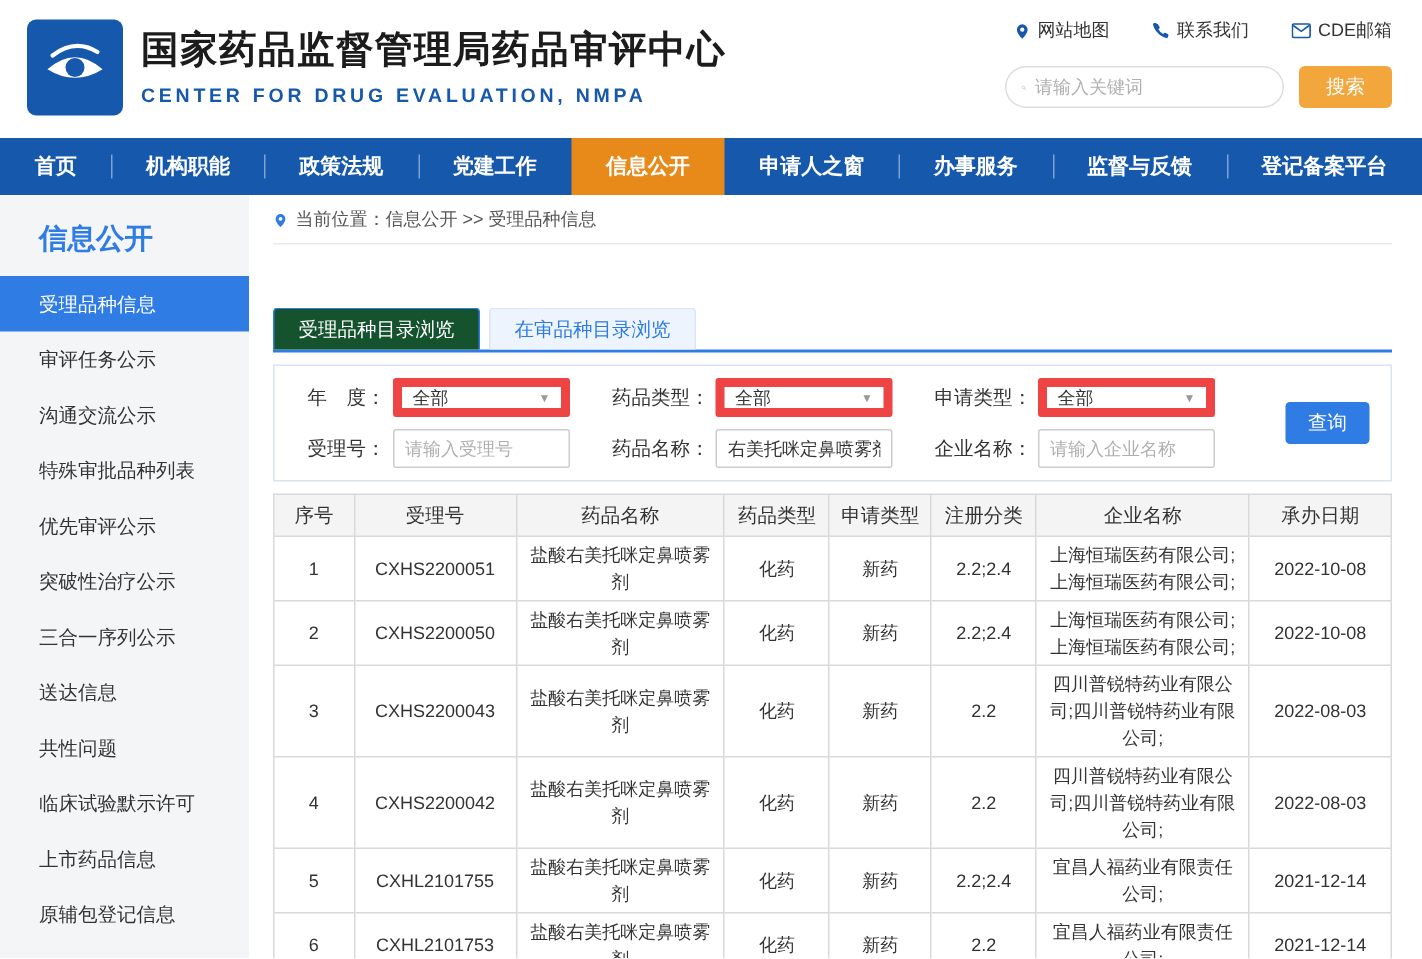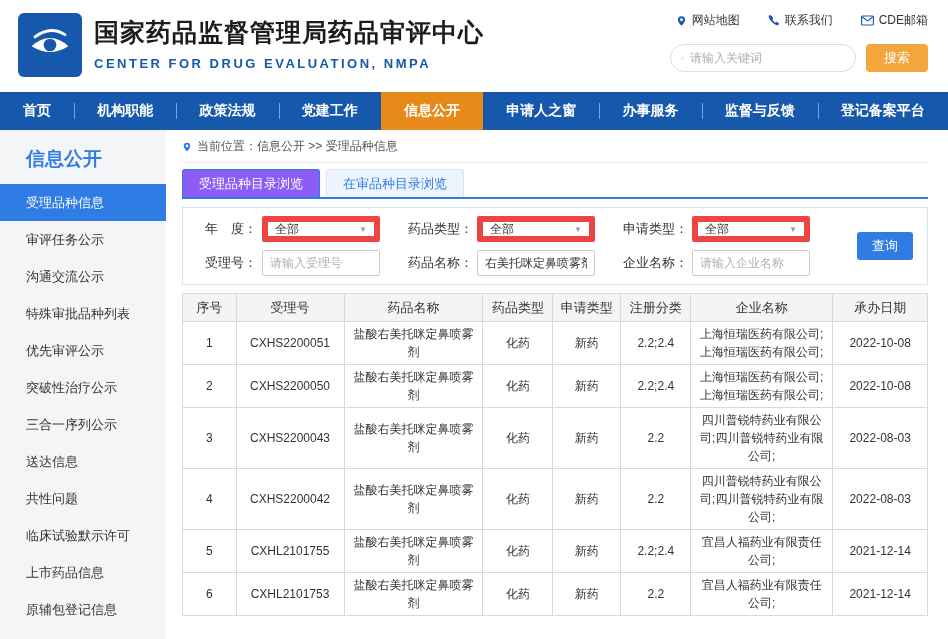--- a/index.html
+++ b/index.html
@@ -32,21 +32,21 @@
   .sidebar { width:166px; background:#f4f5f7; flex:0 0 auto; }
   .sidebar-title { font-size:19px; font-weight:bold; color:#2e7ce4; padding:16px 0 12px 26px; }
   .side-item { height:37px; line-height:37px; padding-left:26px; font-size:13px; color:#333; cursor:pointer; white-space:nowrap; }
   .side-item.active { background:#2e7ce4; color:#fff; }
 
   .main { flex:1; background:#fff; padding:0 20px 0 16px; overflow:hidden; }
   .breadcrumb { display:flex; align-items:center; gap:5px; font-size:12px; color:#555; padding:8px 0 7px; border-bottom:1px solid #e9e9e9; }
 
   .tabs { margin-top:6px; display:flex; border-bottom:2px solid #2e7ce4; align-items:flex-end; }
   .tab { height:28px; line-height:28px; padding:0 16px; font-size:13px; cursor:pointer; background:#edf4fd; color:#2e7ce4; border:1px solid #d8e6f8; border-bottom:none; margin-right:6px; border-radius:3px 3px 0 0; }
-  .tab.active { background:#8b5cf6; color:#fff; border-color:#2e7ce4; }
+  .tab.active { background:#14532d; color:#fff; border-color:#2e7ce4;margin-top:36px; }
 
   .filters { margin-top:8px; border:1px solid #d9e2ef; padding:8px 90px 8px 10px; position:relative; }
   .f-row { display:flex; align-items:center; }
   .f-row + .f-row { margin-top:8px; }
   .f-group { display:flex; align-items:center; margin-right:28px; }
   .f-label { width:64px; text-align:right; font-size:13px; color:#333; margin-right:5px; white-space:nowrap; }
   .f-select { width:118px; height:26px; border:6px solid #ef4444; background:#fff; display:flex; align-items:center; justify-content:space-between; padding:0 7px; font-size:12px; color:#333; cursor:pointer; border-radius:2px; }
   .caret { font-size:8px; color:#999; }
   .f-input { width:118px; height:26px; border:1px solid #ccc; padding:0 7px; font-size:12px; color:#333; font-family:inherit; border-radius:2px; outline:none; }
   .f-input::placeholder { color:#b0b0b0; }

